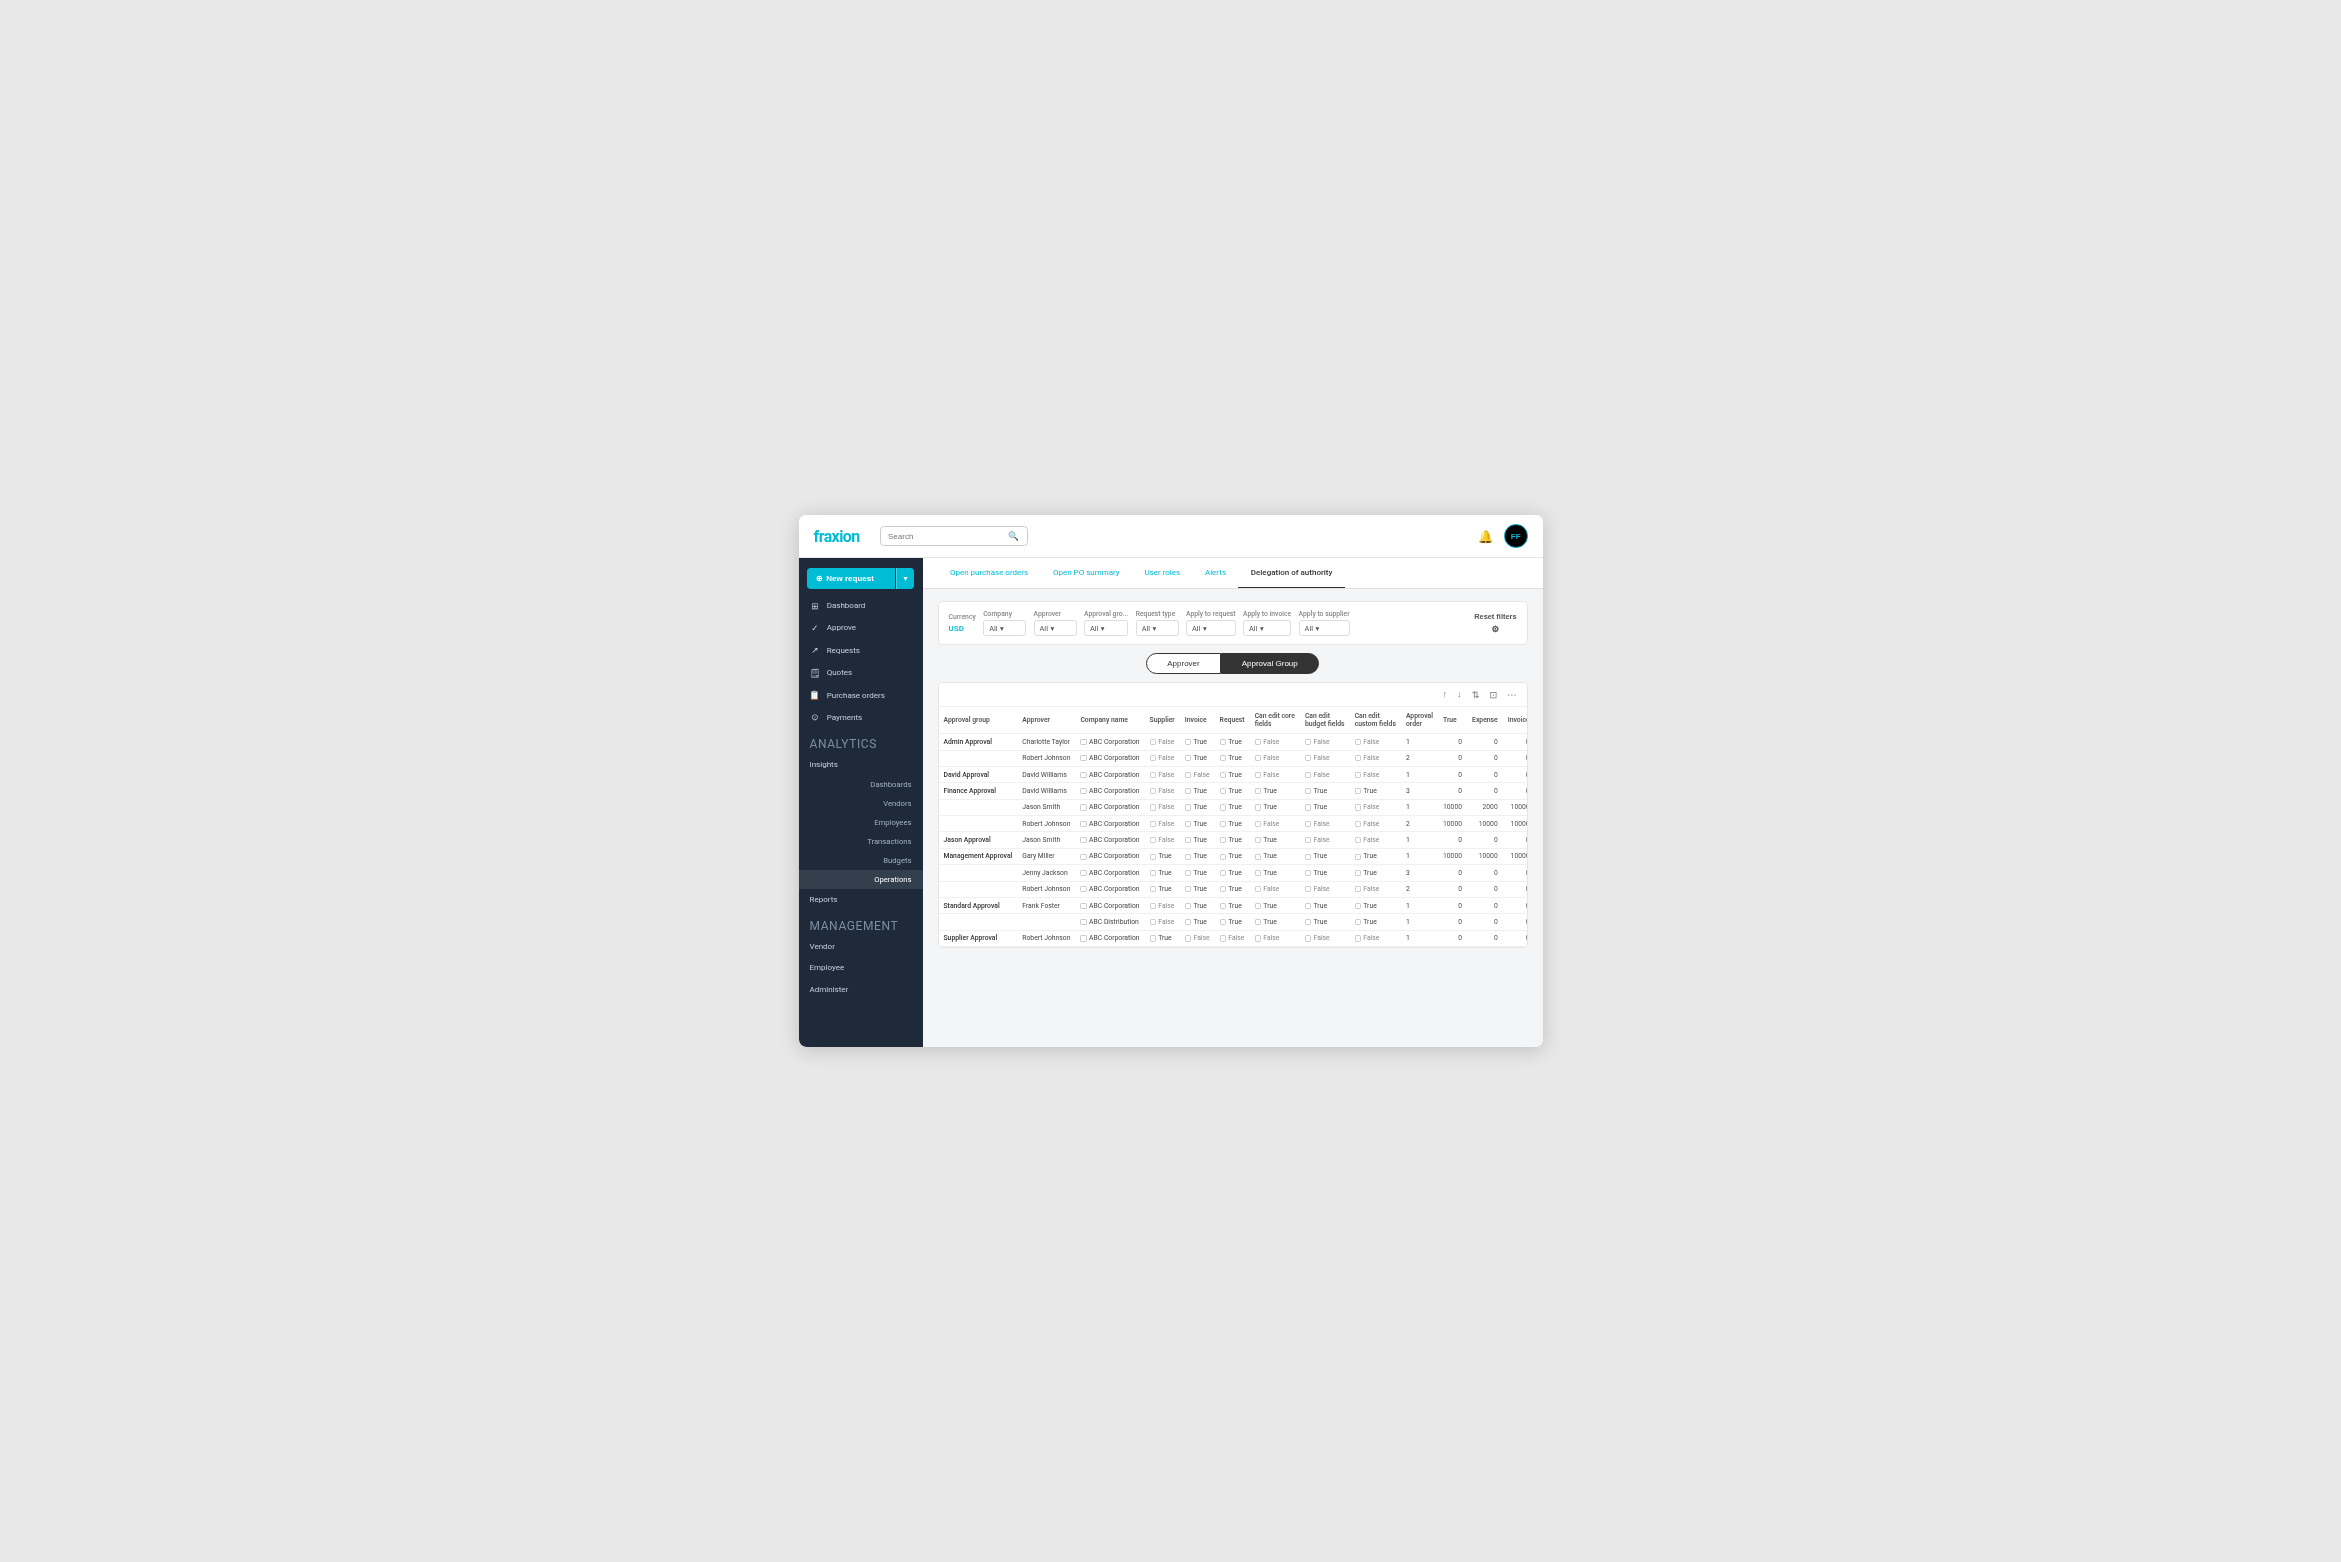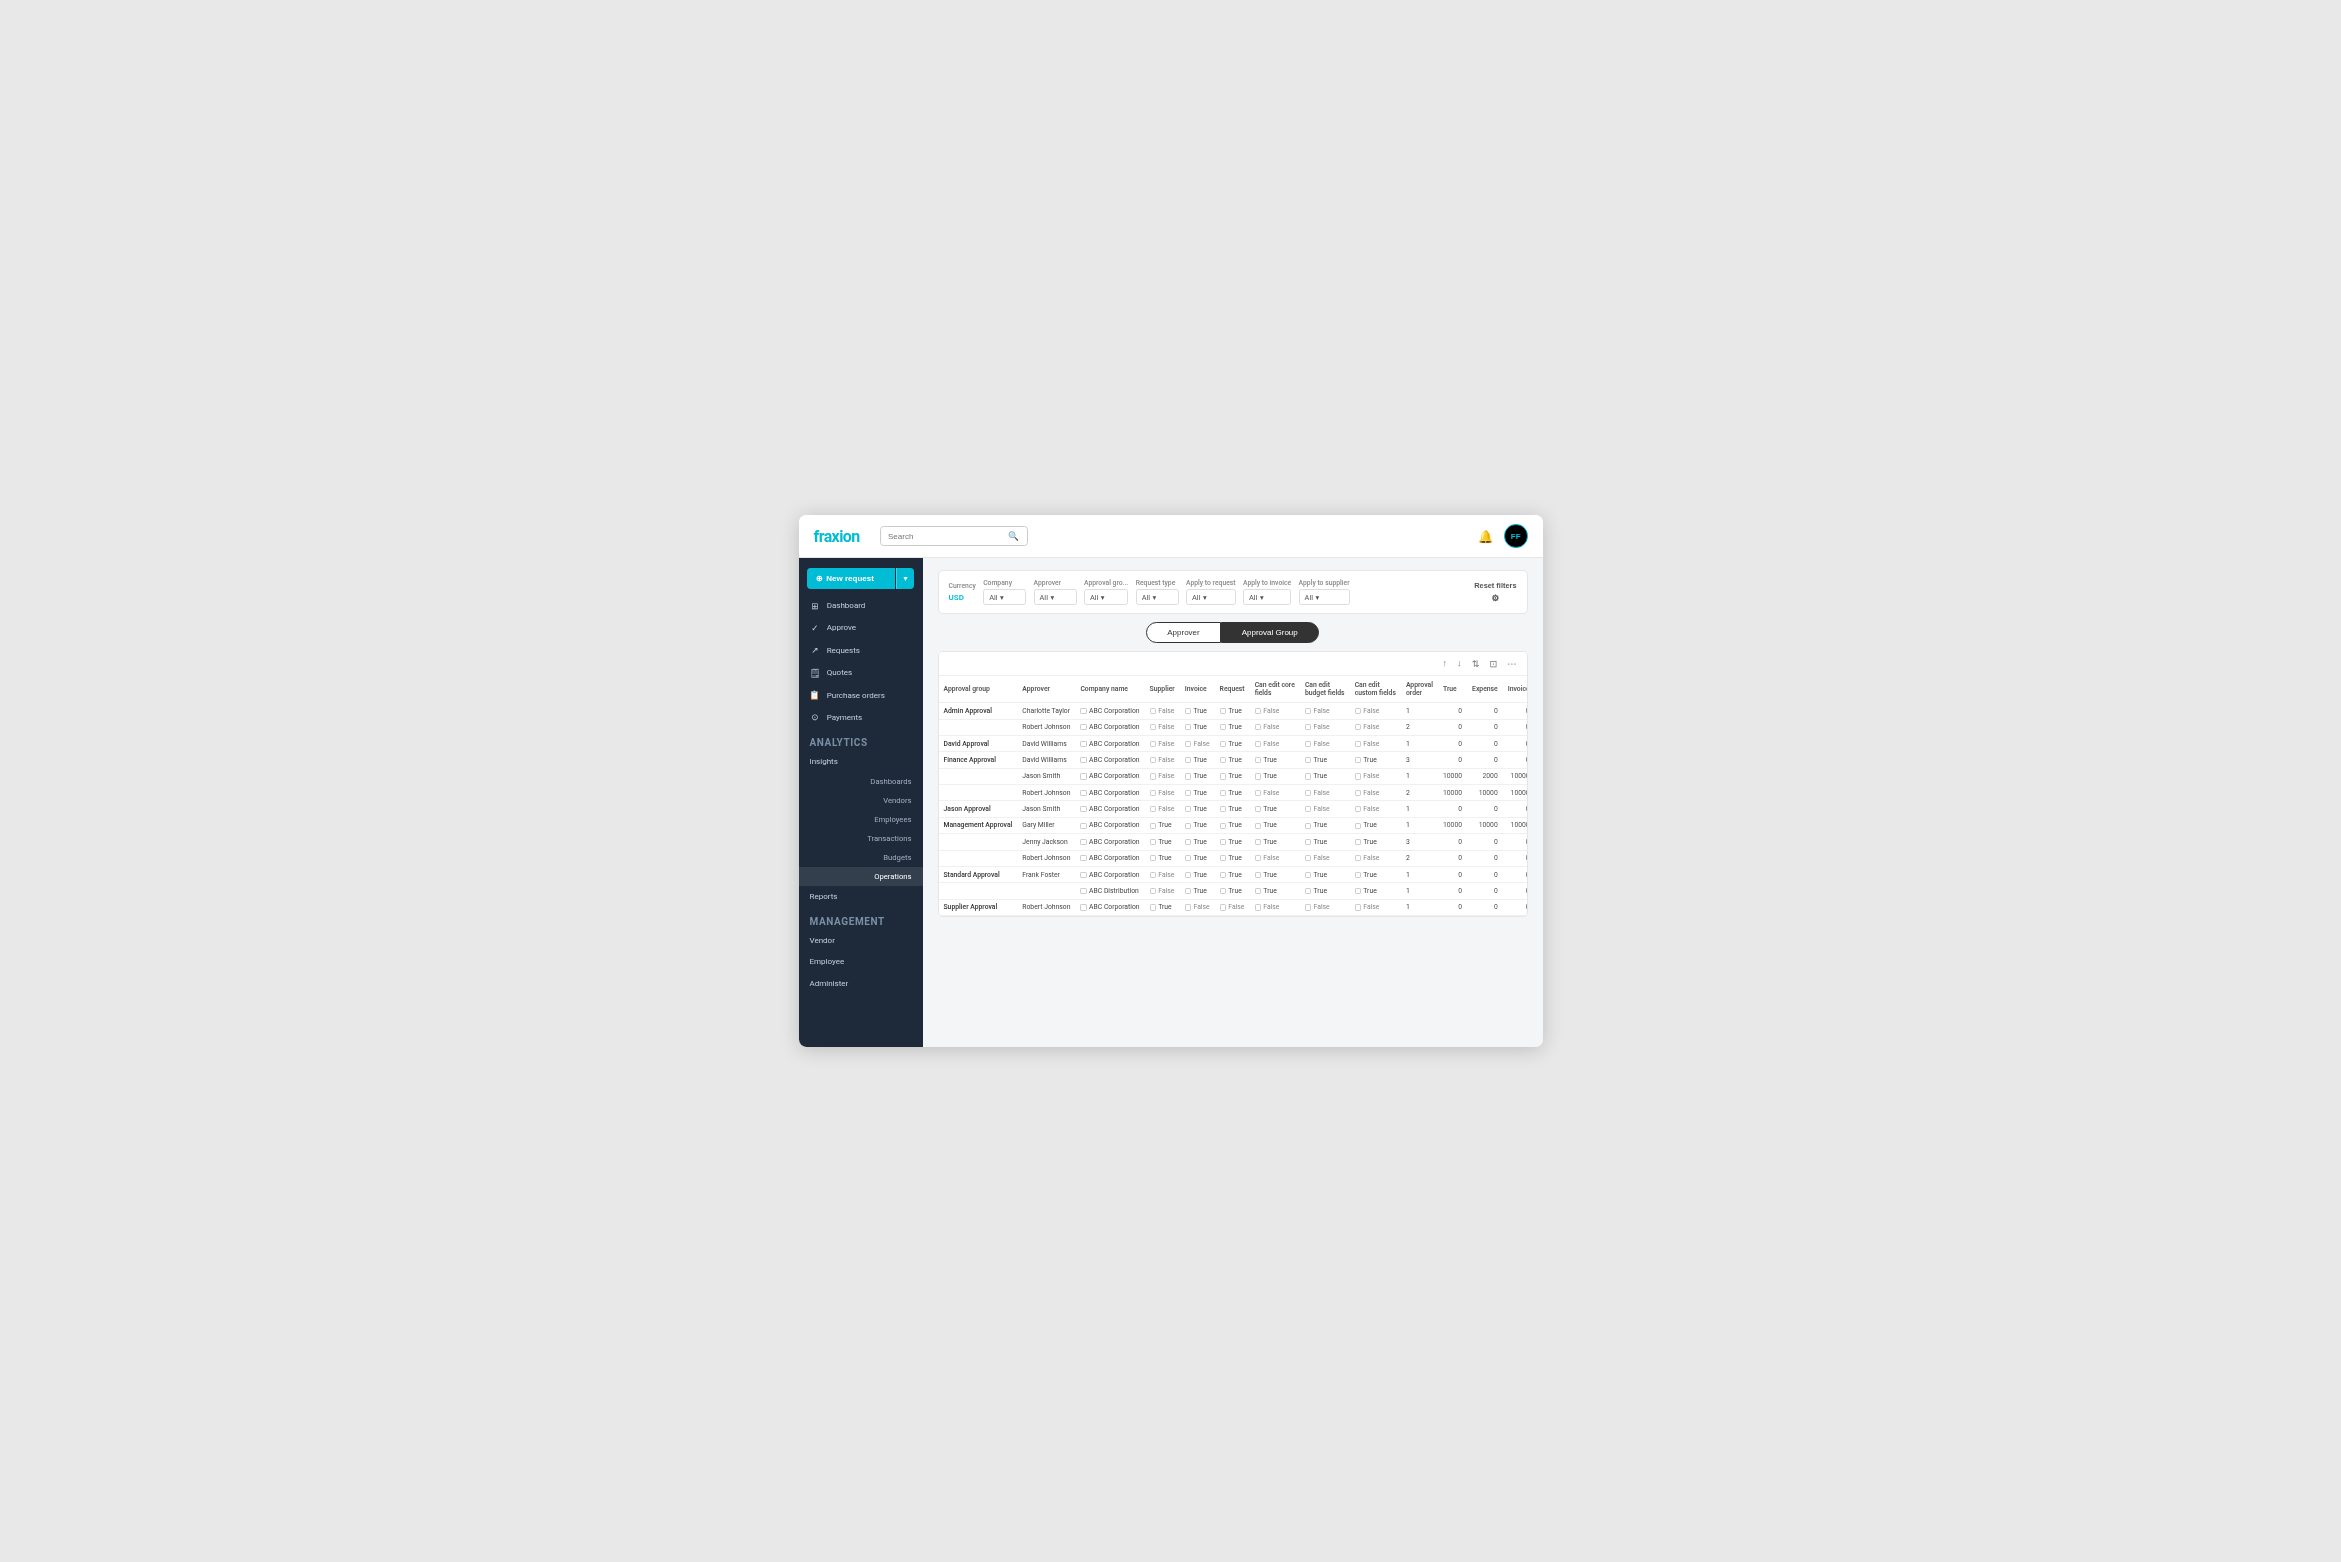--- a/index.html
+++ b/index.html
@@ -137,22 +137,22 @@
       padding: 6.2px 11px;
       font-size: 8px;
       color: #c5d0dc;
       cursor: pointer;
       gap: 6.2px;
       text-decoration: none;
       transition: background 0.15s;
     }
     .sidebar-item .icon { width: 11px; text-align: center; font-size: 8.7px; }
     .sidebar-section-label {
-      font-size: 10px;
-      font-weight: 700;
+      font-size: 12px;
+      font-weight: 400;
       color: #7a8fa3;
       letter-spacing: 0.6px;
       padding: 8.7px 11px 2.5px;
       text-transform: uppercase;
     }
     .sidebar-subitem {
       padding: 5px 11px 5px 25px;
       font-size: 7.7px;
       color: #a0b0c0;
       cursor: pointer;
@@ -419,20 +419,27 @@
           <span>Employee</span>
         </div>
         <div class="sidebar-item">
           <span>Administer</span>
         </div>
       </div>
     </div>
 
     <div class="content-area">
 
+      <div class="tabs-bar">
+        <div class="tab">Open purchase orders</div>
+        <div class="tab">Open PO summary</div>
+        <div class="tab">User roles</div>
+        <div class="tab">Alerts</div>
+        <div class="tab active">Delegation of authority</div>
+      </div>
 
       <div class="table-section">
 
         <div class="filters-row">
           <div class="filter-group">
             <span class="filter-label">Currency</span>
             <span class="filter-currency">USD</span>
           </div>
           <div class="filter-group">
             <span class="filter-label">Company</span>

